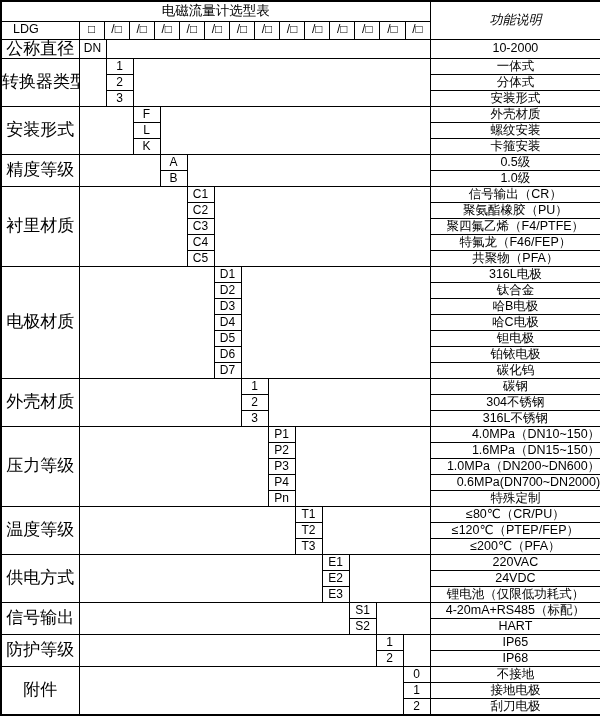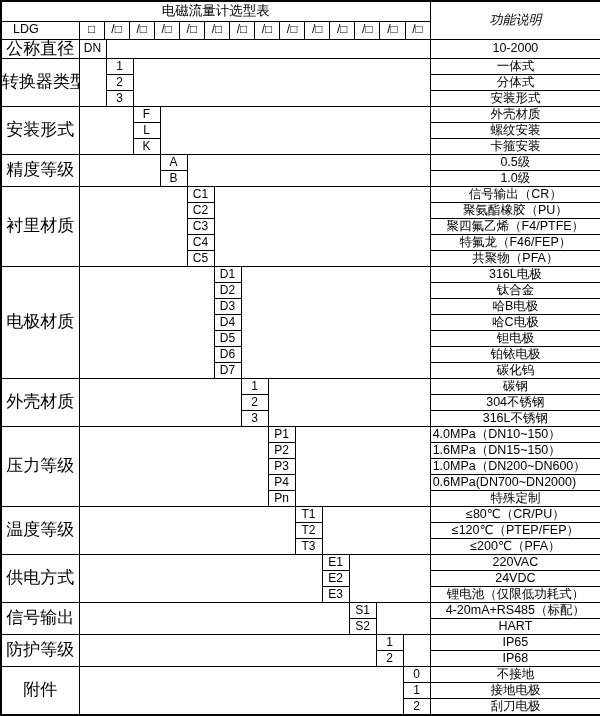--- a/index.html
+++ b/index.html
@@ -26,21 +26,21 @@
   }
   tr.header-row { height: 20px; margin-top: 20px; }
   tr.model-row  { height: 18px; }
   tr.data-row   { height: 16px; }
   td.title-cell    { font-size: 13.5px; }
   td.func-head     { font-size: 13px; font-style: italic; }
   td.label-cell    { font-size: 17px; }
   td.ldg-cell      { text-align: left; padding-left: 11px; font-size: 12.5px; }
   td.code-cell     { font-size: 12px; }
   td.desc-cell     { font-size: 12.5px; text-align: center; }
-  td.desc-left     { text-align: left; padding-left: 2px; }
+  td.desc-left     { text-align: right; padding-left: 2px; }
   td.boxes-td      { padding: 0; }
   .boxes { display: flex; height: 100%; align-items: stretch; }
   .box {
     flex: 1;
     border-right: 1px solid #000;
     display: flex;
     align-items: center;
     justify-content: center;
     font-size: 12px;
   }

